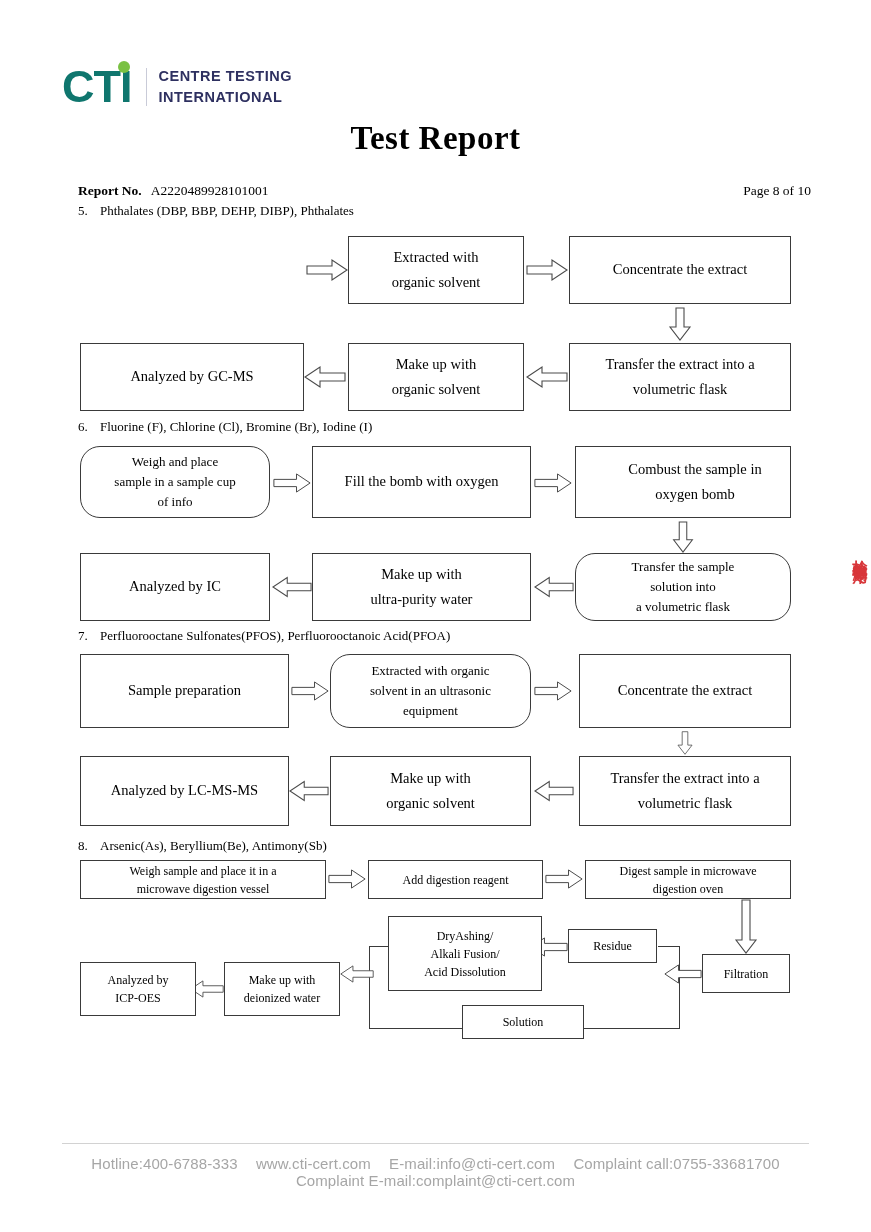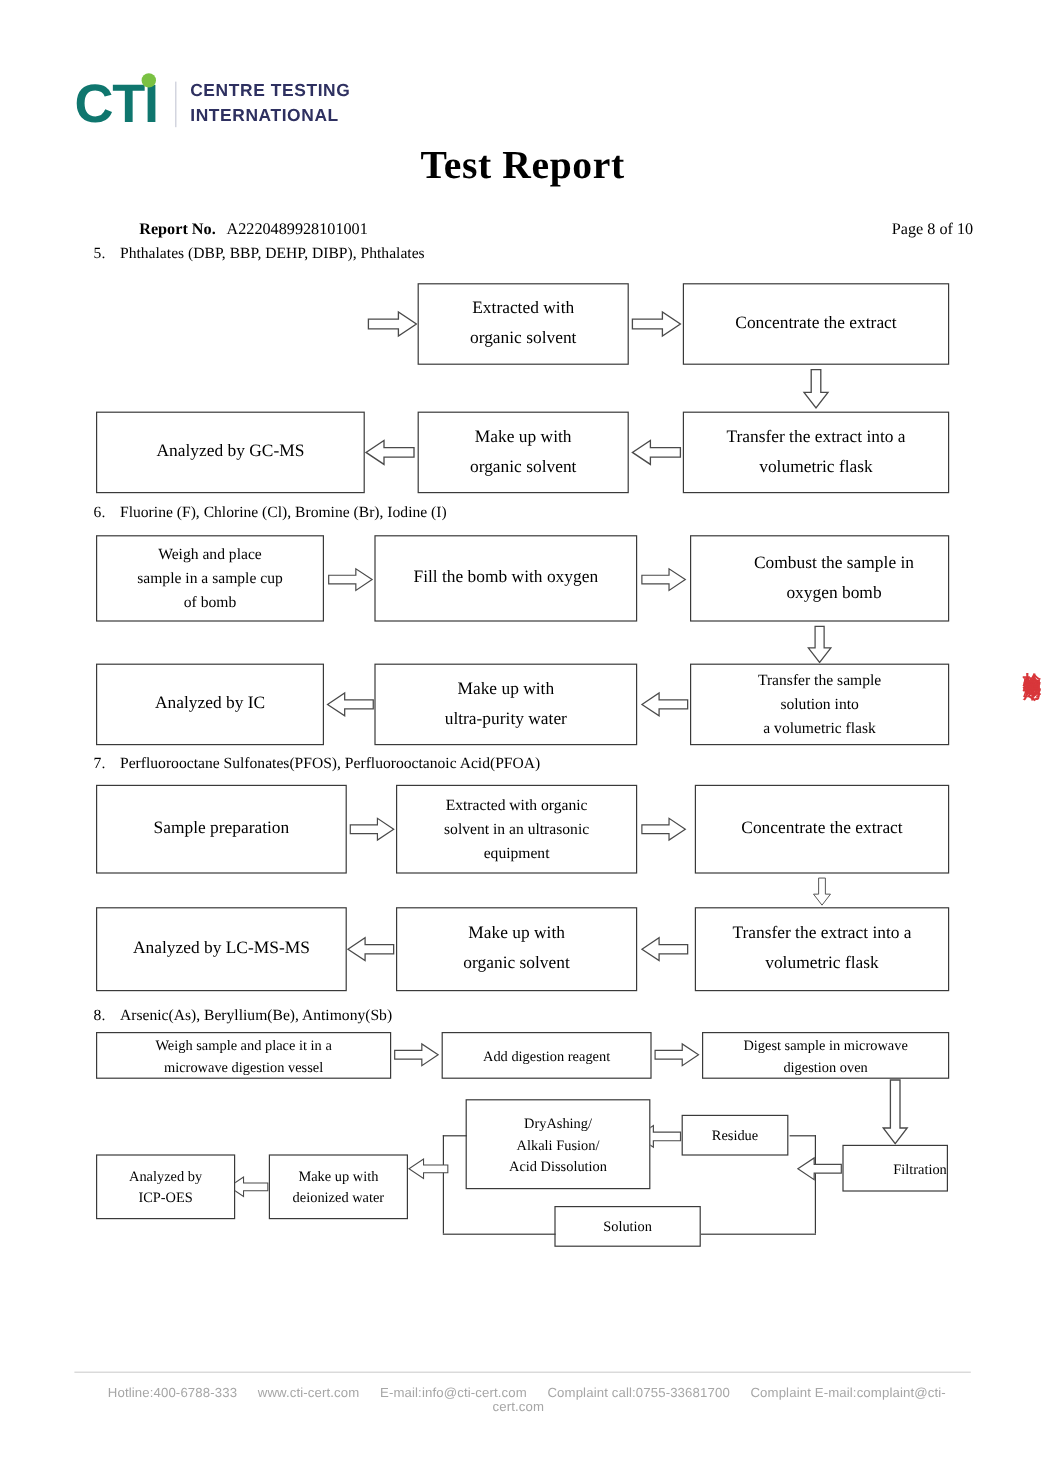--- a/index.html
+++ b/index.html
@@ -18,55 +18,55 @@
   .cti-sep{width:1px;height:38px;background:#c9cbd8;margin:0 12px 0 14px;}
   .cti-words{font-family:"Liberation Sans",sans-serif;font-weight:bold;font-size:14.5px;
              color:#2e3060;line-height:1.42;letter-spacing:.5px;}
 
   .report-title{position:absolute;left:0;right:0;top:120px;text-align:center;
                 font-family:"Liberation Serif",serif;font-weight:bold;font-size:33px;
                 letter-spacing:.5px;}
 
   .meta-row{position:absolute;left:78px;right:60px;top:183px;display:flex;
             justify-content:space-between;align-items:baseline;font-size:13.5px;}
-  .meta-label{font-weight:bold;margin-left:38px;}
+  .meta-label{font-weight:bold;}
   .meta-value{font-weight:normal;margin-left:9px;margin-top:16px;}
   .meta-page{font-size:13.5px;}
 
   
   .sec-head{position:absolute;font-weight:normal;font-size:13px;white-space:nowrap;}
   .sec-head .num{display:inline-block;width:22px;}
 
   
   .box{position:absolute;border:1px solid #3a3a3a;background:#fff;
        display:flex;flex-direction:column;align-items:center;justify-content:center;
        text-align:center;font-size:14.5px;line-height:1.75;box-sizing:border-box;}
   .box.small{font-size:12px;line-height:1.5;}
-  .box.mid{font-size:13px;line-height:1.55;}
+  .box.mid{font-size:13px;line-height:1.55;border-radius:20px;}
   .box span{display:block;}
 
   
   .arr{position:absolute;}
   .arr svg{display:block;overflow:visible;}
 
   
   .line{position:absolute;background:#3a3a3a;}
   .line.h{height:1px;}
   .line.v{width:1px;}
 
   
   .stamp{position:absolute;right:2px;top:548px;width:26px;
          color:#d5252a;font-family:"DejaVu Sans",sans-serif;font-size:15px;
          font-weight:bold;line-height:1.32;text-align:center;
          writing-mode:vertical-rl;letter-spacing:2px;opacity:.92;}
 
   
   .footer-rule{position:absolute;left:62px;right:62px;top:1143px;height:1px;background:#d2d2d2;}
   .footer-text{position:absolute;left:62px;right:62px;top:1155px;text-align:center;
-               font-family:"Liberation Sans",sans-serif;font-size:11px;color:#a6a6a6;
+               font-family:"Liberation Sans",sans-serif;font-size:15px;color:#a6a6a6;
                letter-spacing:.1px;}
   .footer-text span{margin:0 7px;}
 </style>
 </head>
 <body>
 
 <div class="page">
 
   <div class="logo-wrap">
     <div class="cti-mark">
@@ -143,21 +143,21 @@
     <span>Analyzed by GC-MS</span>
   </div>
 
   <div class="sec-head" style="left:78px;top:419px;">
     <span class="num">6.</span><span>Fluorine (F), Chlorine (Cl), Bromine (Br), Iodine (I)</span>
   </div>
 
   <div class="box mid" style="left:80px;top:446px;width:190px;height:72px;">
     <span>Weigh and place</span>
     <span>sample in a sample cup</span>
-    <span>of bomb</span>
+    <span>of info</span>
   </div>
   <div class="arr" style="left:273px;top:472px;">
     <svg width="38" height="22" viewBox="0 0 42 22">
         <path d="M1 7 L26 7 L26 1 L41 11 L26 21 L26 15 L1 15 Z" fill="#fff" stroke="#4a4a4a" stroke-width="1.1"></path>
       </svg>
   </div>
 
   <div class="box" style="left:312px;top:446px;width:219px;height:72px;">
     <span>Fill the bomb with oxygen</span>
   </div>
@@ -288,21 +288,21 @@
     <span>Digest sample in microwave</span>
     <span>digestion oven</span>
   </div>
 
   <div class="arr" style="left:735px;top:900px;">
     <svg width="22" height="54" viewBox="0 0 22 54">
         <path d="M7 0 L15 0 L15 40 L21 40 L11 53 L1 40 L7 40 Z" fill="#fff" stroke="#4a4a4a" stroke-width="1.1"></path>
       </svg>
   </div>
 
-  <div class="box small" style="left:702px;top:954px;width:88px;height:39px;align-items:flex-end;">
+  <div class="box small" style="left:702px;top:954px;width:88px;height:39px;">
     <span>Filtration</span>
   </div>
 
   <div class="line v" style="left:679px;top:946px;height:82px;"></div>
   <div class="line h" style="left:658px;top:946px;width:22px;"></div>
   <div class="line h" style="left:584px;top:1028px;width:96px;"></div>
 
   <div class="box small" style="left:568px;top:929px;width:89px;height:34px;">
     <span>Residue</span>
   </div>

